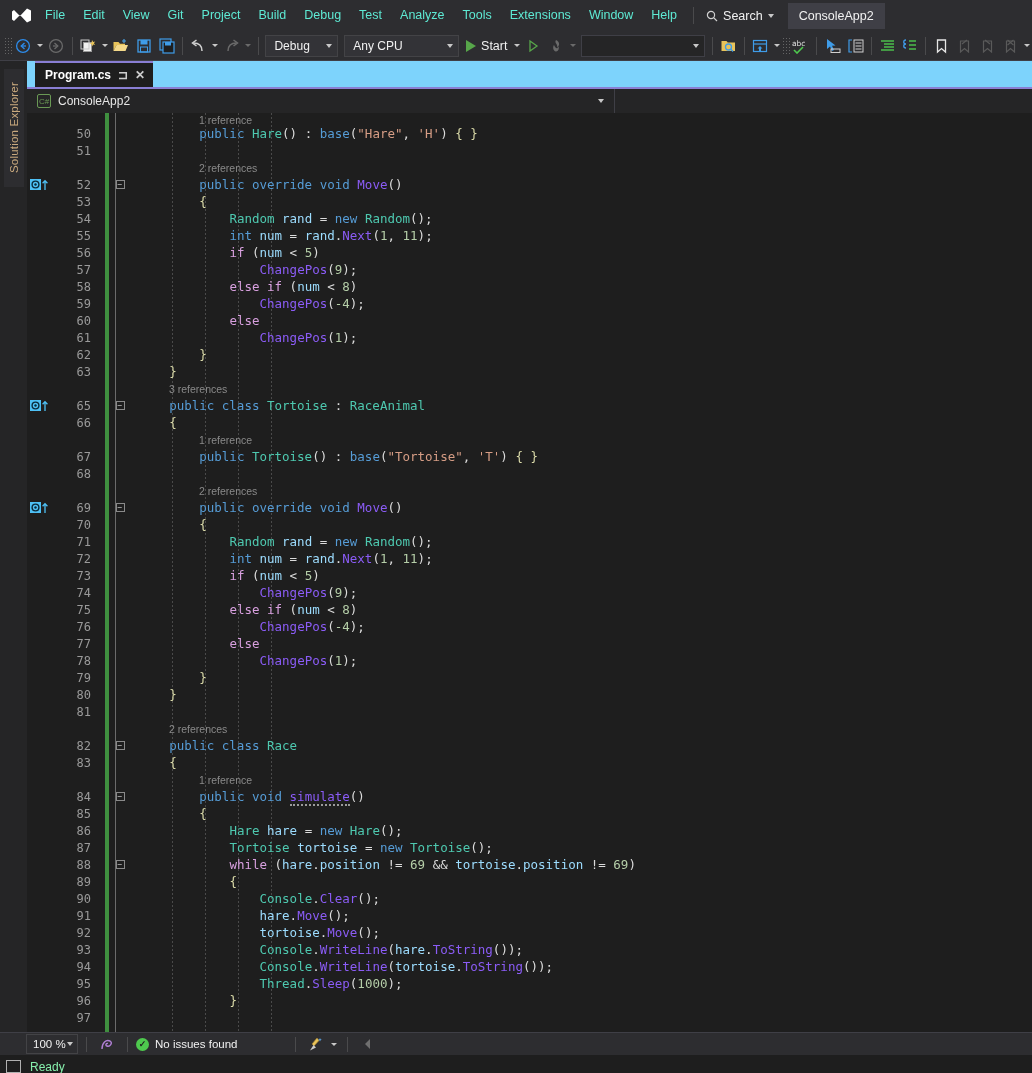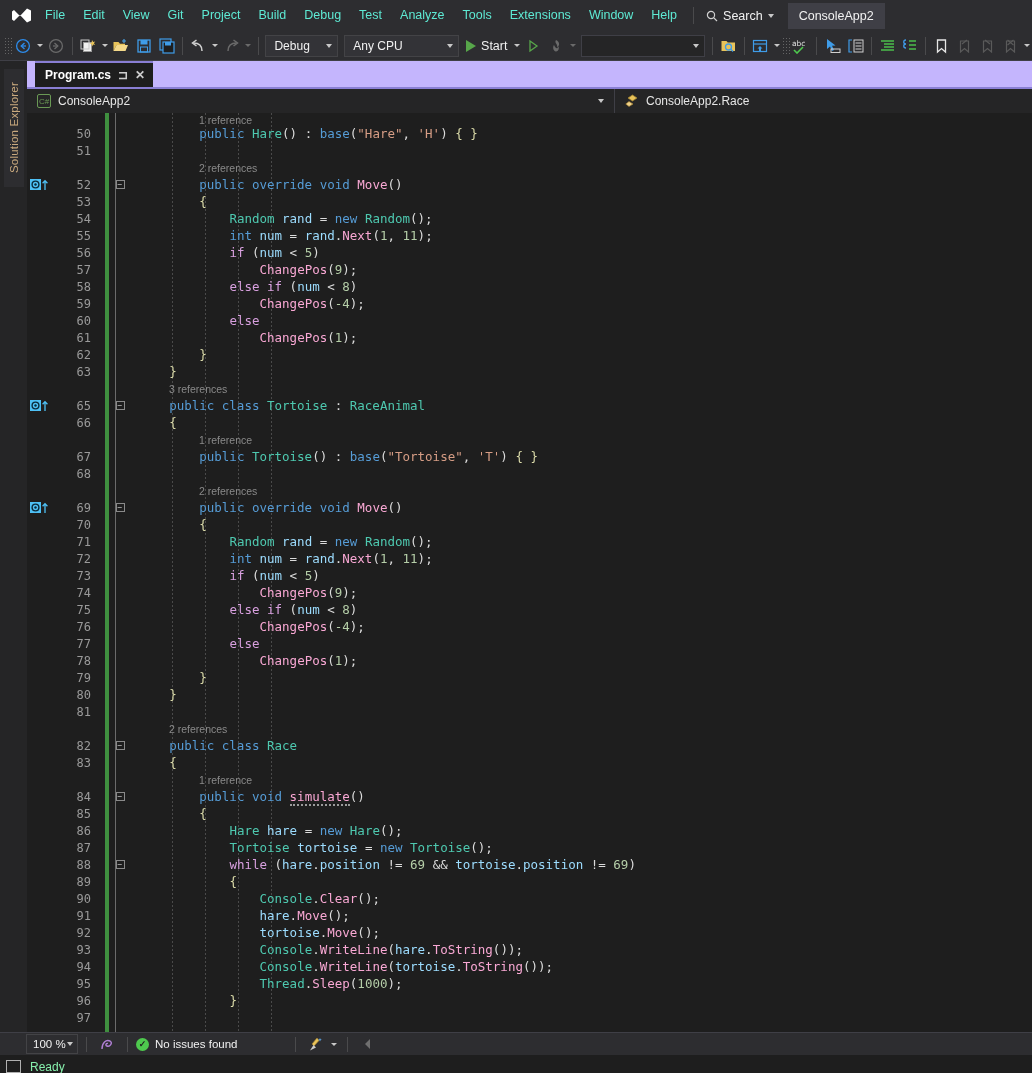--- a/index.html
+++ b/index.html
@@ -79,21 +79,21 @@
   .vtab {
     writing-mode: vertical-rl; transform: rotate(180deg);
     color: #c9a97e; font-size: 11.5px; letter-spacing: .2px;
     background: #2d2d30; padding: 8px 4px; height: 118px;
     text-align: center;
   }
 
   .editor-col { flex: 1; display: flex; flex-direction: column; background:#1e1e1e; }
 
   
-  .tabstrip { height: 26px; background: #c4b5fd; display: flex; align-items: flex-end; padding-left: 8px; }
+  .tabstrip { height: 26px; background: #7dd3fc; display: flex; align-items: flex-end; padding-left: 8px; }
   .doctab {
     background: #1e1e1e; border-top: 2px solid #8a7fd4;
     height: 26px; display: flex; align-items: center; gap: 7px;
     padding: 0 8px 0 10px; color: #ffffff; font-size: 12px; font-weight: bold;
   }
   .pin-ico, .close-ico { color:#cfcfcf; font-size: 12px; line-height:1; }
   .tab-underline { height:2px; background:#8a7fd4; }
 
   
   .navbar { height: 24px; background: #252526; display:flex; align-items:center; }
@@ -128,21 +128,21 @@
     background-size: 1px 4px; }
 
   
   .vbar1 { position:absolute; left:78px; top:0; bottom:0; width:4px; background:#3f8f3f; }
   .vbar2 { position:absolute; left:88px; top:0; bottom:0; width:1px; background:#6b6b6b; }
 
   
   .kw   { color:#569cd6; }   
   .ctl  { color:#d8a0df; }   
   .type { color:#4ec9b0; }   
-  .mth  { color:#f9a8d4; }   
+  .mth  { color:#8b5cf6; }   
   .str  { color:#d69d85; }   
   .num  { color:#b5cea8; }   
   .var  { color:#9cdcfe; }   
   .pun  { color:#dcdcdc; }
   .brc  { color:#dcdcaa; }
   .squig { border-bottom: 2px dotted #9a9a9a; }
 
   
   .zoombar {
     height: 23px; background: #2d2d30; display: flex; align-items: center;
@@ -399,27 +399,20 @@
         <span class="close-ico">✕</span>
       </div>
     </div>
     <div class="tab-underline"></div>
 
     <div class="navbar">
       <div class="nav-left">
         <span class="csicon">C#</span>
         <span class="nav-txt">ConsoleApp2</span>
         <span class="caret-dn navcaret"></span>
-      </div>
-      <div class="nav-right">
-        <svg width="15" height="14" viewBox="0 0 15 14">
-            <path d="M7.5 1 L12 4 L7.5 7 L3 4 Z" fill="#e8c35a" stroke="#a08030" stroke-width=".8"></path>
-            <path d="M4 7.5 L8 10 L4 12.5 L0.8 10 Z" fill="#f0d18a" stroke="#a08030" stroke-width=".7"></path>
-          </svg>
-        <span class="nav-txt">ConsoleApp2.Race</span>
       </div>
     </div>
 
     <div class="codearea">
       <div class="vbar1"></div>
       <div class="vbar2"></div>
       <div class="guides">
         <div class="guide" style="left:145px"></div>
         <div class="guide" style="left:178px"></div>
         <div class="guide" style="left:211px"></div>

